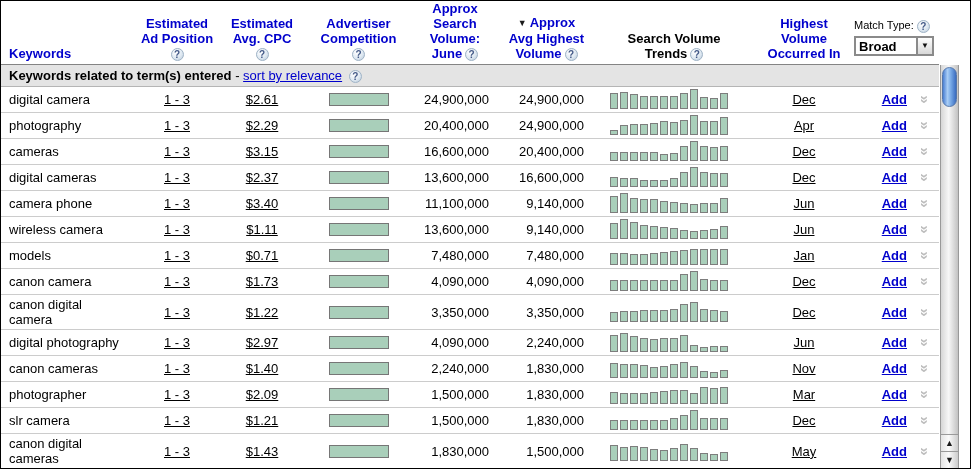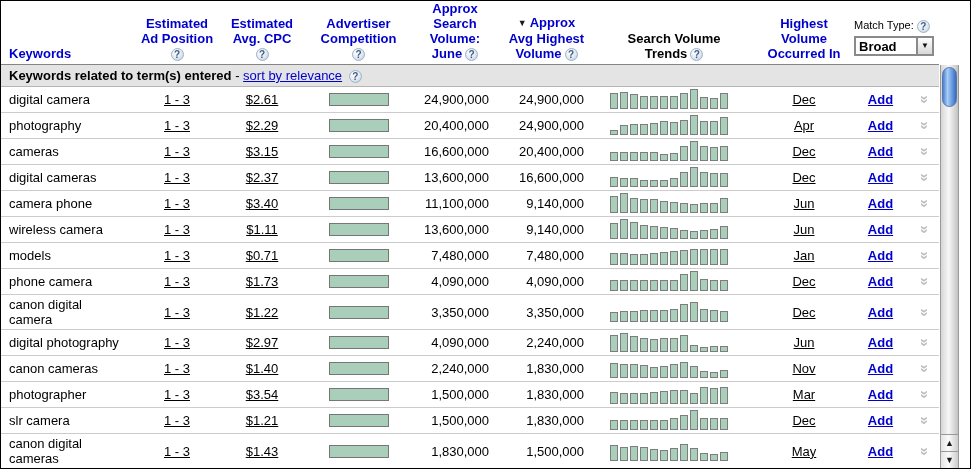--- a/index.html
+++ b/index.html
@@ -30,21 +30,21 @@
   .subheader .shtitle { font-weight:bold; color:#000; }
   .subheader a { color:#0000cc; }
   
   tbody td { font-size:13px; color:#000; border-bottom:1px solid #ccc; padding:2px 0; height:21px; vertical-align:middle; }
   td.c-kw { text-align:left; padding-left:8px; white-space:pre-line; line-height:15px; }
   td.c-pos, td.c-cpc, td.c-month { text-align:center;text-decoration:underline; }
   td.c-num { text-align:right; padding-right:10px; }
   .compbar { width:60px; height:13px; margin:0 auto; background:#a9cfba; border:1px solid #767676; }
   .trend { display:flex; align-items:flex-end; width:128px; height:20px; margin:0 auto 1px auto; }
   .tbar { flex:0 0 8px; margin-right:2px; background:#a9cfba; border:1px solid #7d7d7d; }
-  td.c-add { text-align:center; padding-right:4px; }
+  td.c-add { text-align:right; padding-right:4px; }
   td.c-add a { color:#0000cc; font-weight:bold; }
   td.c-chev { text-align:center; }
   .chev { display:inline-block; transform:rotate(90deg); color:#bdbdbd; font-size:15px; font-weight:bold; cursor:pointer; }
   
   .scrollbar { position:absolute; left:939px; top:64px; bottom:0; width:19px;
                background:linear-gradient(90deg,#d6d6d6,#f7f7f7 45%,#c2c2c2);
                border-left:1px solid #999; border-right:1px solid #999; }
   .sb-thumb { position:absolute; top:2px; left:1px; width:15px; height:40px; border-radius:8px;
               border:1px solid #5577aa;
               background:linear-gradient(90deg,#4a7fd2,#a9cdf5 35%,#77a9e6 60%,#3a6cc0); }
@@ -329,21 +329,21 @@
               <span class="tbar" style="height:82%"></span>
               <span class="tbar" style="height:82%"></span>
               <span class="tbar" style="height:82%"></span>
             </div>
           </td>
           <td class="c-month">Jan</td>
           <td class="c-add"><a href="#">Add</a></td>
           <td class="c-chev"><span class="chev">»</span></td>
         </tr>
         <tr>
-          <td class="c-kw">phone camera</td>
+          <td class="c-kw">canon camera</td>
           <td class="c-pos">1 - 3</td>
           <td class="c-cpc">$1.73</td>
           <td class="c-comp">
             <div class="compbar"></div>
           </td>
           <td class="c-num">4,090,000</td>
           <td class="c-num">4,090,000</td>
           <td class="c-trend">
             <div class="trend">
               <span class="tbar" style="height:55%"></span>
@@ -448,21 +448,21 @@
               <span class="tbar" style="height:42%"></span>
             </div>
           </td>
           <td class="c-month">Nov</td>
           <td class="c-add"><a href="#">Add</a></td>
           <td class="c-chev"><span class="chev">»</span></td>
         </tr>
         <tr>
           <td class="c-kw">photographer</td>
           <td class="c-pos">1 - 3</td>
-          <td class="c-cpc">$3.54</td>
+          <td class="c-cpc">$2.09</td>
           <td class="c-comp">
             <div class="compbar"></div>
           </td>
           <td class="c-num">1,500,000</td>
           <td class="c-num">1,830,000</td>
           <td class="c-trend">
             <div class="trend">
               <span class="tbar" style="height:62%"></span>
               <span class="tbar" style="height:55%"></span>
               <span class="tbar" style="height:58%"></span>

